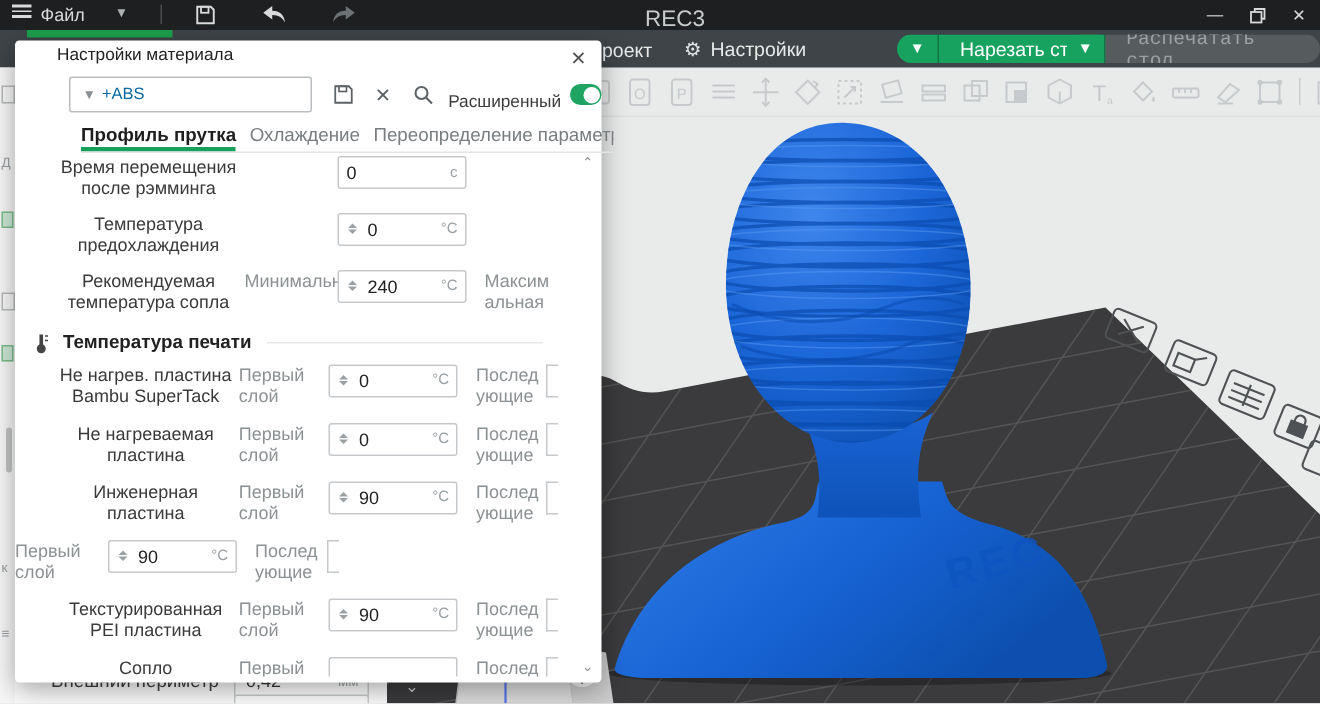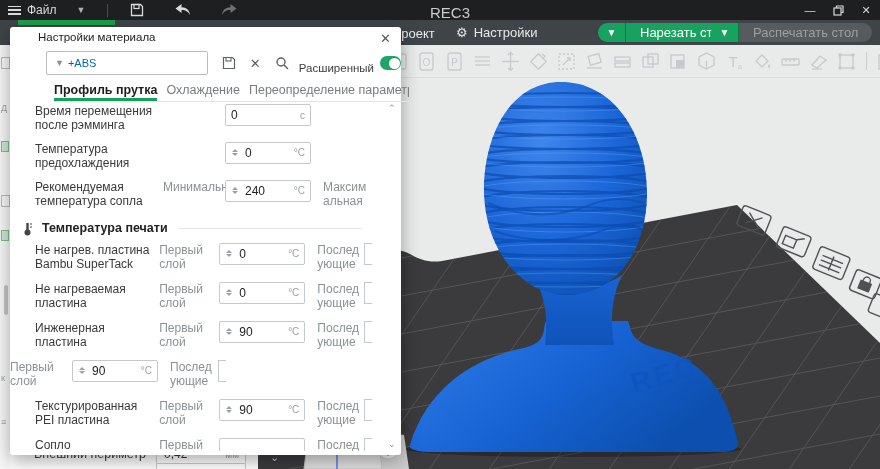--- a/index.html
+++ b/index.html
@@ -1,41 +1,41 @@
 <!DOCTYPE html>
 <html><head>
 <meta charset="utf-8">
 <style>
   html,body{margin:0;padding:0;}
   body{width:880px;height:469px;position:relative;overflow:hidden;
        font-family:"Liberation Sans",sans-serif;background:#e9eaea;}
   
   .titlebar{position:absolute;left:0;top:0;width:880px;height:20px;background:#1d1f20;
             display:flex;align-items:center;z-index:60;color:#d8dadb;font-size:12px;}
-  .tb-left{display:flex;align-items:center;gap:6px;padding-left:8px;}
+  .tb-left{display:flex;align-items:flex-start;gap:6px;padding-left:8px;}
   .hamburger{width:13px;height:9px;display:flex;flex-direction:column;justify-content:space-between;}
   .hamburger i{height:1.6px;background:#d8dadb;display:block;}
   .tb-chev{color:#aeb2b3;font-size:9px;margin-left:14px;}
   .tb-sep{width:1px;height:13px;background:#4a4e50;margin:0 14px 0 16px;}
   .tb-ic{width:18px;height:14px;margin-right:22px;display:flex;align-items:center;justify-content:center;}
   .tb-title{position:absolute;left:450px;top:4px;transform:translateX(-50%);color:#c9cccd;font-size:15px;}
   .win-btns{position:absolute;right:0;top:0;height:20px;display:flex;align-items:center;gap:0;}
   .win-btn{width:28px;height:20px;display:flex;align-items:center;justify-content:center;color:#d8dadb;font-size:11px;}
   
   .menubar{position:absolute;left:0;top:20px;width:880px;height:25px;background:#3e4448;z-index:2;
            display:flex;align-items:center;color:#e8eaea;font-size:13px;}
   .mb-proj{position:absolute;left:392px;top:6px;text-align:center;}
   .mb-cal{position:absolute;left:456px;top:5px;display:flex;align-items:center;gap:6px;}
   .gear{font-size:13px;color:#dfe2e2;}
   .split-btn{position:absolute;top:3px;height:19px;border-radius:10px;display:flex;overflow:hidden;}
   .sb-chev{width:27px;background:#17a35f;display:flex;align-items:center;justify-content:center;
            color:#fff;font-size:10px;border-right:1px solid rgba(0,0,0,.28);}
   .sb-main{padding:0 14px;display:flex;align-items:center;font-size:13px;}
   .sb-slice .sb-main{background:#17a35f;color:#fff;}
-  .sb-print .sb-main{background:#565b5d;color:#9ba1a3;}
+  .sb-print .sb-main{background:#565b5d;color:#9ba1a3;font-family:Liberation Mono, monospace;}
   .accent-bar{position:absolute;left:18px;top:19px;width:97px;height:6px;background:#1ca04c;z-index:20;}
   
   .left-strip{position:absolute;left:0;top:45px;width:10px;height:424px;background:#f7f7f7;z-index:6;overflow:hidden;}
   .frag{position:absolute;left:1px;color:#9aa0a3;font-size:9px;}
   .frag-box{width:7px;height:10px;border:1px solid #b7babc;}
   .frag-green{width:6px;height:9px;background:#cde8d4;border:1px solid #7dbd8e;}
   .frag-thumb{width:4px;height:30px;background:#c2c4c5;border-radius:2px;left:4px;}
   .left-panel{position:absolute;left:10px;top:45px;width:248px;height:424px;background:#fdfdfd;z-index:5;overflow:hidden;}
   .lp-row{position:absolute;left:0;width:100%;display:flex;align-items:center;}
   .lp-label{margin-left:24px;width:122px;font-size:12.5px;color:#3c3c3c;}
@@ -63,21 +63,21 @@
   .mini-ic{margin-left:14px;color:#5d6366;font-size:13px;display:flex;align-items:center;}
   .adv-label{margin-left:10px;font-size:11.5px;color:#3c3c3c;margin-top:10px;}
   .toggle{margin-left:6px;width:27px;height:14px;border-radius:7px;background:#1fa463;position:relative;}
   .toggle .knob{position:absolute;right:1.5px;top:1.5px;width:11px;height:11px;border-radius:50%;background:#fff;}
   .tabs{display:flex;align-items:flex-end;gap:9px;margin:8px 0 0 28px;border-bottom:1px solid #e4e4e4;
         white-space:nowrap;overflow:hidden;width:355px;}
   .tab{font-size:12.5px;color:#787d80;padding-bottom:4px;}
   .tab.active{color:#1e1e1e;font-weight:bold;border-bottom:3px solid #16a05a;padding-bottom:1px;}
   .scrollarea{position:absolute;left:0;top:72px;width:362px;height:352px;overflow:hidden;padding-left:0;}
   .prow{display:flex;align-items:flex-start;padding:5px 0 4px 0;}
-  .p-label{margin-left:25px;width:128px;font-size:12px;color:#3a3a3a;line-height:1.2;}
+  .p-label{margin-left:25px;width:128px;font-size:12px;color:#3a3a3a;line-height:1.2;text-align:center;}
   .p-col2{width:62px;font-size:12px;color:#8c9194;line-height:1.2;}
   .p-input{width:84px;height:20px;border:1px solid #c6c9cb;border-radius:2px;background:#fff;
            display:flex;align-items:center;flex:none;}
   .p-input .spin{width:11px;display:flex;flex-direction:column;align-items:center;justify-content:center;gap:1px;padding-left:3px;}
   .p-input .spin i{width:0;height:0;border-left:3px solid transparent;border-right:3px solid transparent;display:block;}
   .p-input .spin .up{border-bottom:3.5px solid #9aa0a3;}
   .p-input .spin .dn{border-top:3.5px solid #9aa0a3;}
   .p-input .val{font-size:12px;color:#222;padding-left:5px;}
   .p-input .unit{margin-left:auto;padding-right:5px;color:#9aa0a3;font-size:10px;white-space:nowrap;}
   .p-col4{width:46px;margin-left:12px;font-size:12px;color:#8c9194;line-height:1.2;

